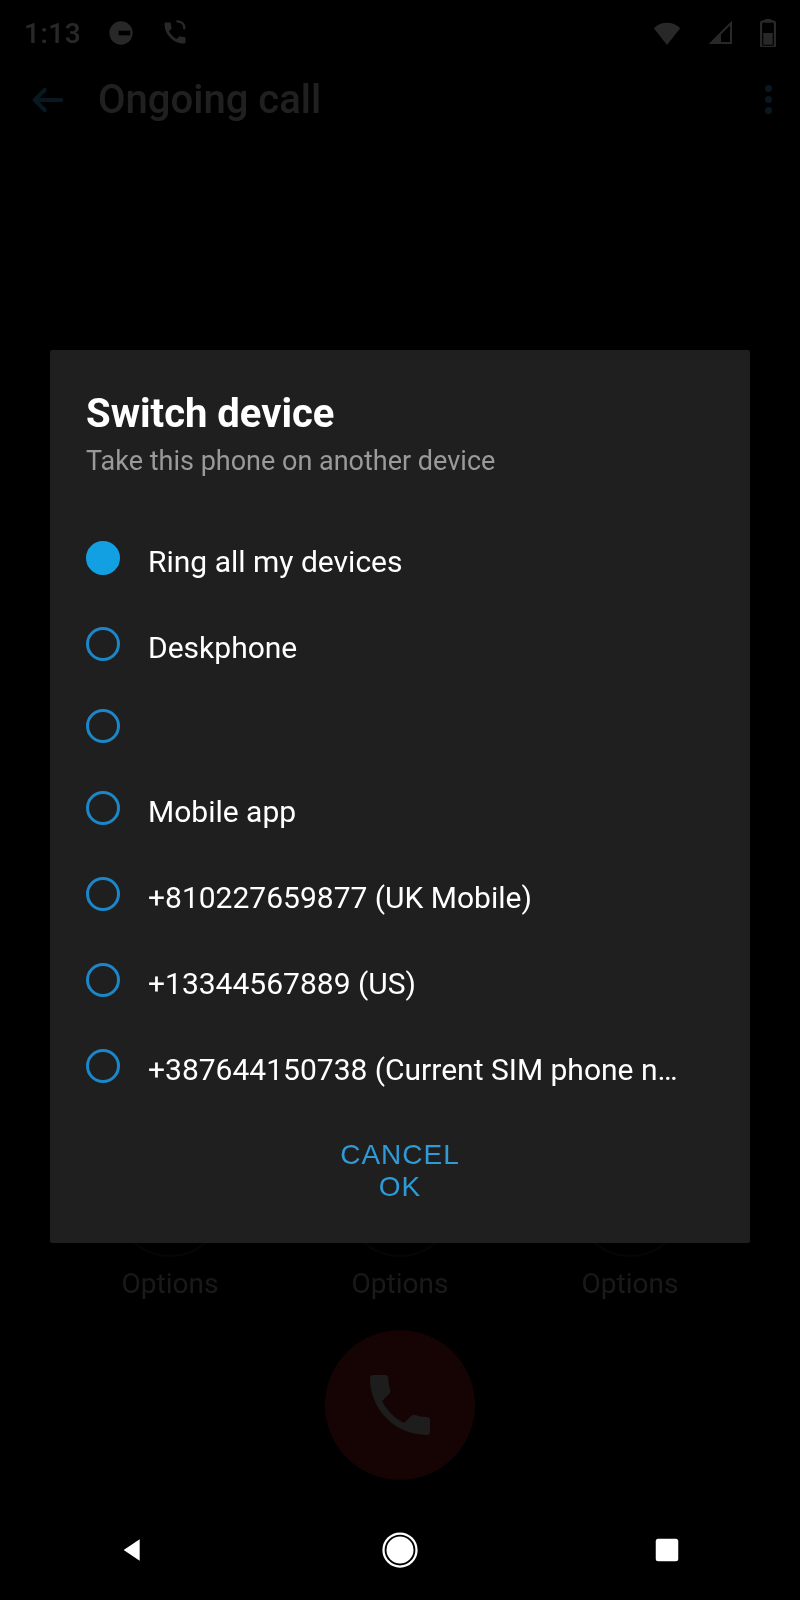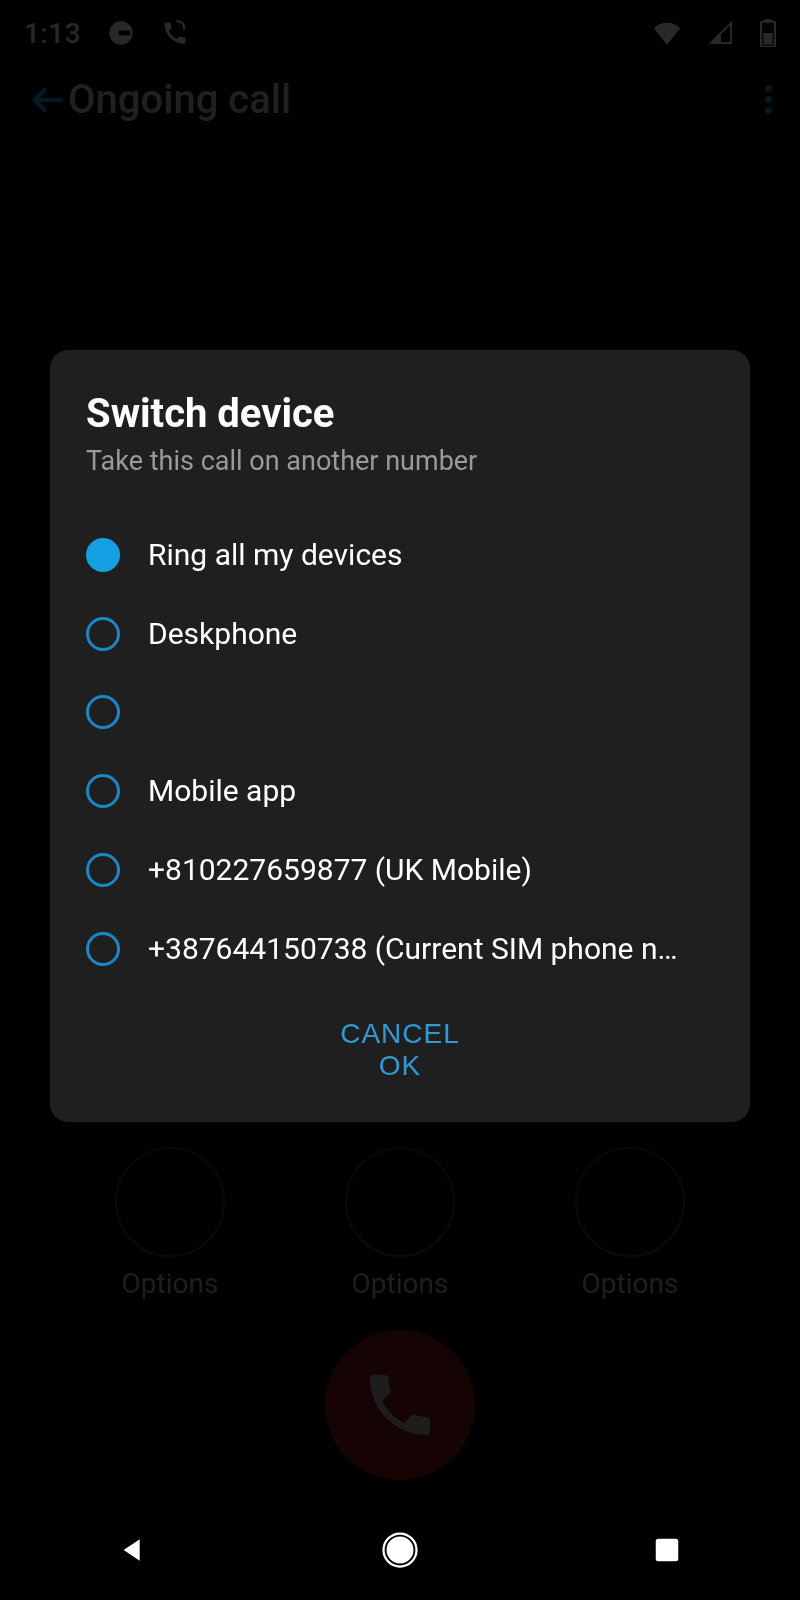--- a/index.html
+++ b/index.html
@@ -10,51 +10,51 @@
   .backdrop { position: absolute; inset: 0; opacity: 0.35; }
 
   
   .status-bar { display: flex; align-items: center; justify-content: space-between; padding: 10px 24px 0 24px; height: 56px; color: #fff; }
   .status-left, .status-right { display: flex; align-items: center; gap: 26px; }
   .status-time { font-size: 28px; font-weight: 500; letter-spacing: 0.5px; }
   .ic { display: inline-flex; align-items: center; justify-content: center; }
   .ic svg { display: block; }
 
   
-  .app-bar { display: flex; align-items: center; padding: 20px 28px; color: #e6e6e6; }
+  .app-bar { display: flex; align-items: center; gap: 30px; padding: 20px 28px; color: #e6e6e6; }
   .app-title { font-size: 40px; font-weight: 500; color: #cfcfcf; }
   .app-bar .back svg path { stroke: #2f9ad6; }
   .app-bar .overflow { margin-left: auto; }
   .overflow-dot { width: 7px; height: 7px; background: #2f9ad6; border-radius: 50%; margin: 4px 0; }
 
   
   .bottom-row { position: absolute; left: 0; right: 0; bottom: 300px; display: flex; justify-content: center; gap: 120px; }
   .pill-btn { display: flex; flex-direction: column; align-items: center; gap: 10px; }
   .pill-circle { width: 110px; height: 110px; border-radius: 55px; border: 2px solid #27506a; }
   .pill-label { font-size: 28px; color: #bfbfbf; }
 
   .hangup { position: absolute; left: 50%; transform: translateX(-50%); bottom: 120px; width: 150px; height: 150px; border-radius: 75px; background: #8d1f1f; display: flex; align-items: center; justify-content: center; }
   .hangup svg { transform: rotate(0deg); }
 
   
   .nav-bar { position: absolute; left: 0; right: 0; bottom: 0; height: 100px; display: flex; align-items: center; justify-content: space-around; }
   .nav-bar .nav-item { width: 40px; height: 40px; display: flex; align-items: center; justify-content: center; }
 
   
   .dialog-scrim { position: absolute; inset: 0; background: rgba(0,0,0,0.55); }
-  .dialog { position: absolute; left: 50px; right: 50px; top: 350px; background: #1f1f1f; border-radius: 18px; padding: 40px 0 30px 0; box-shadow: 0 20px 60px rgba(0,0,0,0.6); }
+  .dialog { position: absolute; left: 50px; right: 50px; top: 350px; background: #1f1f1f; border-radius: 2px; padding: 40px 0 30px 0; box-shadow: 0 20px 60px rgba(0,0,0,0.6); }
   .dialog-header { padding: 0 36px 20px 36px; }
   .dialog-title { font-size: 40px; font-weight: 700; color: #fff; margin-bottom: 8px; }
   .dialog-subtitle { font-size: 27px; color: #9a9a9a; }
 
   .radio-list { padding: 18px 36px 10px 36px; }
   .radio-item { display: flex; align-items: center; gap: 28px; padding: 22px 0; cursor: pointer; }
   .radio-outer { width: 34px; height: 34px; border-radius: 50%; border: 3px solid #1b87c9; display: flex; align-items: center; justify-content: center; flex: 0 0 34px; }
   .radio-item.selected .radio-outer { border-color: #13a0e3; background: #13a0e3; }
-  .radio-label { font-size: 30px; color: #ffffff; white-space: nowrap; overflow: hidden; text-overflow: ellipsis; max-width: 540px; }
+  .radio-label { font-size: 30px; color: #ffffff; white-space: nowrap; overflow: hidden; text-overflow: ellipsis; max-width: 540px; margin-top: 7px; }
 
   .dialog-actions { display: flex; justify-content: space-between; padding: 20px 56px 10px 56px; flex-direction: column; }
   .dlg-btn { font-size: 28px; font-weight: 500; letter-spacing: 1px; color: #2f9ad6; background: none; border: none; cursor: pointer; }
 </style>
 </head>
 <body>
 
 <div class="screen">
 
   <div class="backdrop">
@@ -134,21 +134,21 @@
       </span>
     </div>
 
   </div>
 
   <div class="dialog-scrim"></div>
 
   <div class="dialog">
     <div class="dialog-header">
       <div class="dialog-title">Switch device</div>
-      <div class="dialog-subtitle">Take this call on another number</div>
+      <div class="dialog-subtitle">Take this phone on another device</div>
     </div>
 
     <div class="radio-list" id="radio-list">
         <div class="radio-item selected">
           <div class="radio-outer"></div>
           <div class="radio-label">Ring all my devices</div>
         </div>
         <div class="radio-item">
           <div class="radio-outer"></div>
           <div class="radio-label">Deskphone</div>
@@ -156,20 +156,24 @@
         <div class="radio-item">
           <div class="radio-outer"></div>
         </div>
         <div class="radio-item">
           <div class="radio-outer"></div>
           <div class="radio-label">Mobile app</div>
         </div>
         <div class="radio-item">
           <div class="radio-outer"></div>
           <div class="radio-label">+810227659877 (UK Mobile)</div>
+        </div>
+        <div class="radio-item">
+          <div class="radio-outer"></div>
+          <div class="radio-label">+13344567889 (US)</div>
         </div>
         <div class="radio-item">
           <div class="radio-outer"></div>
           <div class="radio-label">+387644150738 (Current SIM phone number)</div>
         </div>
       </div>
 
     <div class="dialog-actions">
       <button class="dlg-btn">CANCEL</button>
       <button class="dlg-btn">OK</button>

